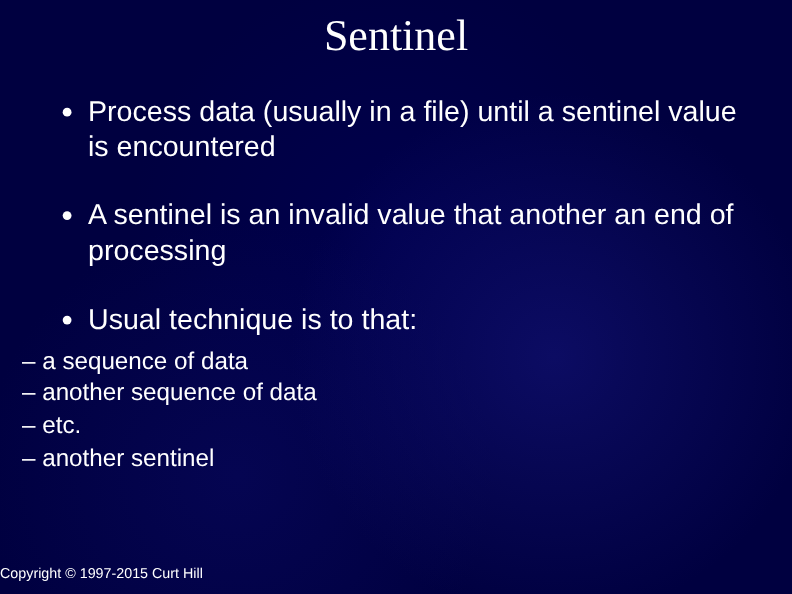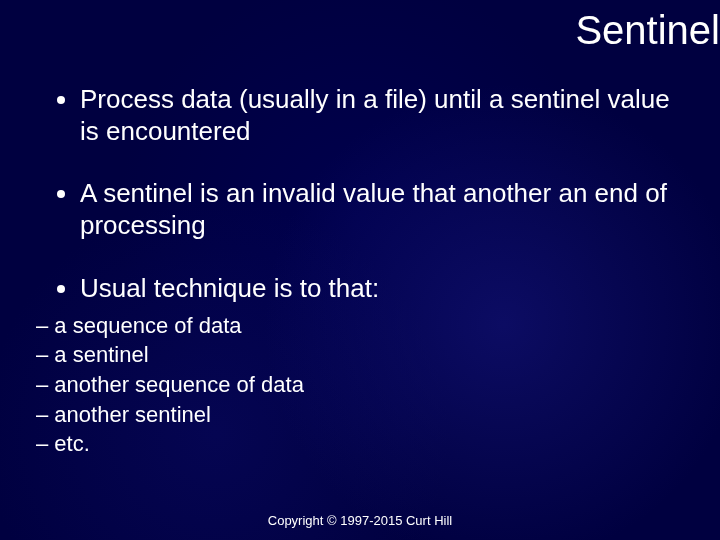--- a/index.html
+++ b/index.html
@@ -14,68 +14,68 @@
   body {
     background:
       radial-gradient(circle at 70% 60%, rgba(20,20,120,0.6) 0%, rgba(0,0,60,0.0) 40%),
       radial-gradient(circle at 30% 80%, rgba(10,10,100,0.5) 0%, rgba(0,0,50,0.0) 35%),
       radial-gradient(circle at 50% 40%, rgba(0,0,90,0.5) 0%, rgba(0,0,40,0.0) 50%),
       #000040;
     position: relative;
     box-sizing: border-box;
   }
   .title {
-    text-align: right;
+    text-align: center;
     font-size: 40px;
     margin-top: 8px;
     margin-bottom: 14px;
     font-weight: normal;
+    font-family: Liberation Serif, serif;
   }
   ul.bullets {
     list-style-type: disc;
     margin: 0 40px 0 50px;
     padding-left: 30px;
     font-size: 26px;
     line-height: 1.22;
   }
   ul.bullets > li {
     margin-bottom: 2px;
     margin-top: 31px;
   }
   ul.dashes {
     list-style: none;
     margin: 6px 0 0 0;
-    padding-left: 36px;
+    padding-left: 20px;
     font-size: 22px;
     line-height: 1.35;
   }
   ul.dashes li::before {
     content: "– ";
   }
   .footer {
     position: absolute;
     bottom: 12px;
     left: 0;
     right: 0;
-    text-align: center;
+    text-align: left;
     font-size: 13px;
   }
 </style>
 </head>
 <body>
 
 <div class="title">Sentinel</div>
 
 <ul class="bullets">
   <li>Process data (usually in a file) until a sentinel value is encountered</li>
   <li>A sentinel is an invalid value that another an end of processing</li>
   <li>Usual technique is to that:</li>
 </ul>
 
 <ul class="dashes">
   <li>a sequence of data</li>
-  <li>a sentinel</li>
   <li>another sequence of data</li>
+  <li>etc.</li>
   <li>another sentinel</li>
-  <li>etc.</li>
 </ul>
 
 <div class="footer">Copyright © 1997-2015 Curt Hill</div>
 
 </body></html>

